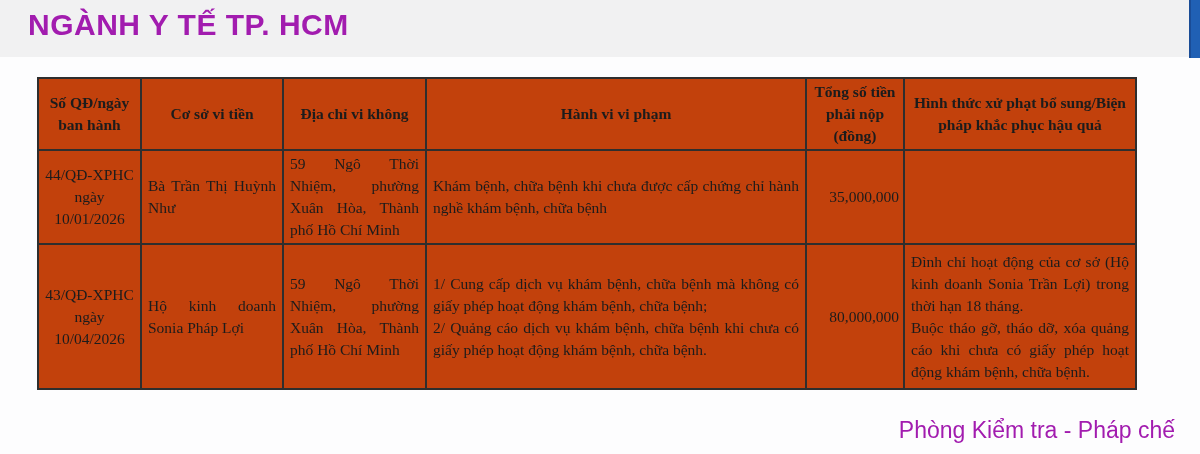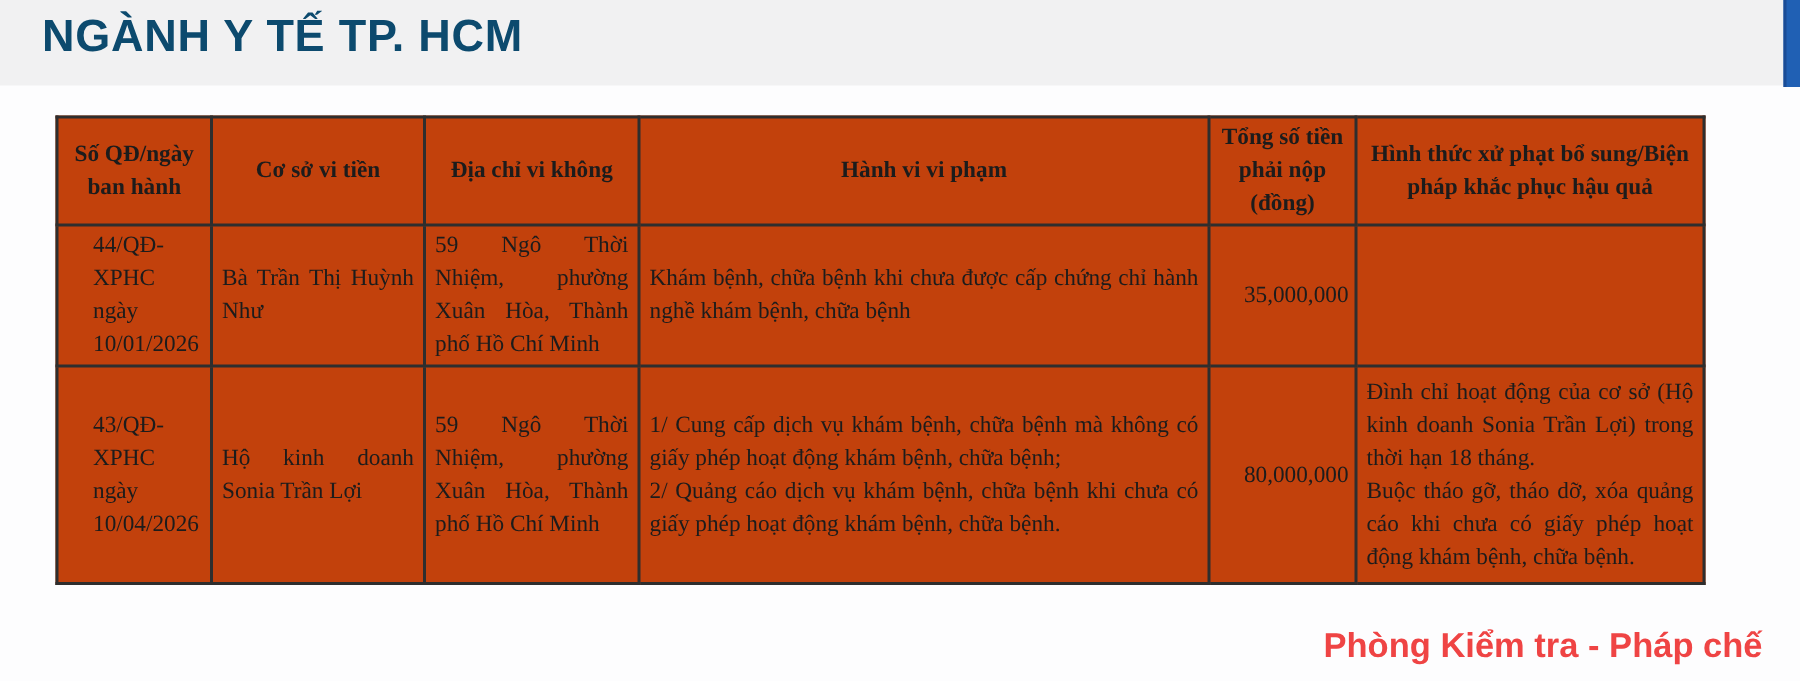--- a/index.html
+++ b/index.html
@@ -21,21 +21,21 @@
     background: #f1f1f2;
   }
   .title {
     position: absolute;
     left: 28px;
     top: 8px;
     font-family: "Liberation Sans", "DejaVu Sans", sans-serif;
     font-weight: bold;
     font-size: 30px;
     letter-spacing: 0.5px;
-    color: #0c4a6e;
+    color: #a21caf;
     white-space: nowrap;
   }
   .scroll-thumb {
     position: absolute;
     right: 0;
     top: 0;
     width: 11px;
     height: 58px;
     background: #2060b4;
     border-left: 2px solid #1a4c96;
@@ -60,41 +60,42 @@
   }
   .vi-table thead tr { height: 71px; }
   .vi-table tbody tr.row-1 { height: 92px; }
   .vi-table tbody tr.row-2 { height: 145px; }
   .vi-table th {
     font-weight: bold;
     text-align: center;
     padding: 2px 5px;
   }
   .cell-center {
-    padding: 2px 23px;
+    text-align: center;
+    padding: 2px 6px;
   }
   .cell-just {
     text-align: justify;
     text-align-last: left;
     padding: 2px 6px;
     white-space: pre-line;
   }
   .cell-money {
     text-align: right;
     padding: 2px 4px 2px 7px;
   }
   
   .footer {
     position: absolute;
     top: 417px;
     right: 25px;
     font-family: "Liberation Sans", "DejaVu Sans", sans-serif;
-    font-weight: bold;
+    font-weight: normal;
     font-size: 23px;
-    color: #ef4444;
+    color: #a21caf;
     white-space: nowrap;
   }
 </style>
 </head>
 <body>
 
 <div class="page">
 
   <div class="top-band">
     <div class="title">NGÀNH Y TẾ TP. HCM</div>
@@ -124,21 +125,21 @@
       <tr class="row-1">
         <td class="cell-center">44/QĐ-XPHC ngày 10/01/2026</td>
         <td class="cell-just">Bà Trần Thị Huỳnh Như</td>
         <td class="cell-just">59 Ngô Thời Nhiệm, phường Xuân Hòa, Thành phố Hồ Chí Minh</td>
         <td class="cell-just">Khám bệnh, chữa bệnh khi chưa được cấp chứng chỉ hành nghề khám bệnh, chữa bệnh</td>
         <td class="cell-money">35,000,000</td>
         <td class="cell-just"></td>
       </tr>
       <tr class="row-2">
         <td class="cell-center">43/QĐ-XPHC ngày 10/04/2026</td>
-        <td class="cell-just">Hộ kinh doanh Sonia Trần Lợi</td>
+        <td class="cell-just">Hộ kinh doanh Sonia Pháp Lợi</td>
         <td class="cell-just">59 Ngô Thời Nhiệm, phường Xuân Hòa, Thành phố Hồ Chí Minh</td>
         <td class="cell-just">1/ Cung cấp dịch vụ khám bệnh, chữa bệnh mà không có giấy phép hoạt động khám bệnh, chữa bệnh;
 2/ Quảng cáo dịch vụ khám bệnh, chữa bệnh khi chưa có giấy phép hoạt động khám bệnh, chữa bệnh.</td>
         <td class="cell-money">80,000,000</td>
         <td class="cell-just">Đình chỉ hoạt động của cơ sở (Hộ kinh doanh Sonia Trần Lợi) trong thời hạn 18 tháng.
 Buộc tháo gỡ, tháo dỡ, xóa quảng cáo khi chưa có giấy phép hoạt động khám bệnh, chữa bệnh.</td>
       </tr>
     </tbody>
   </table>
 

